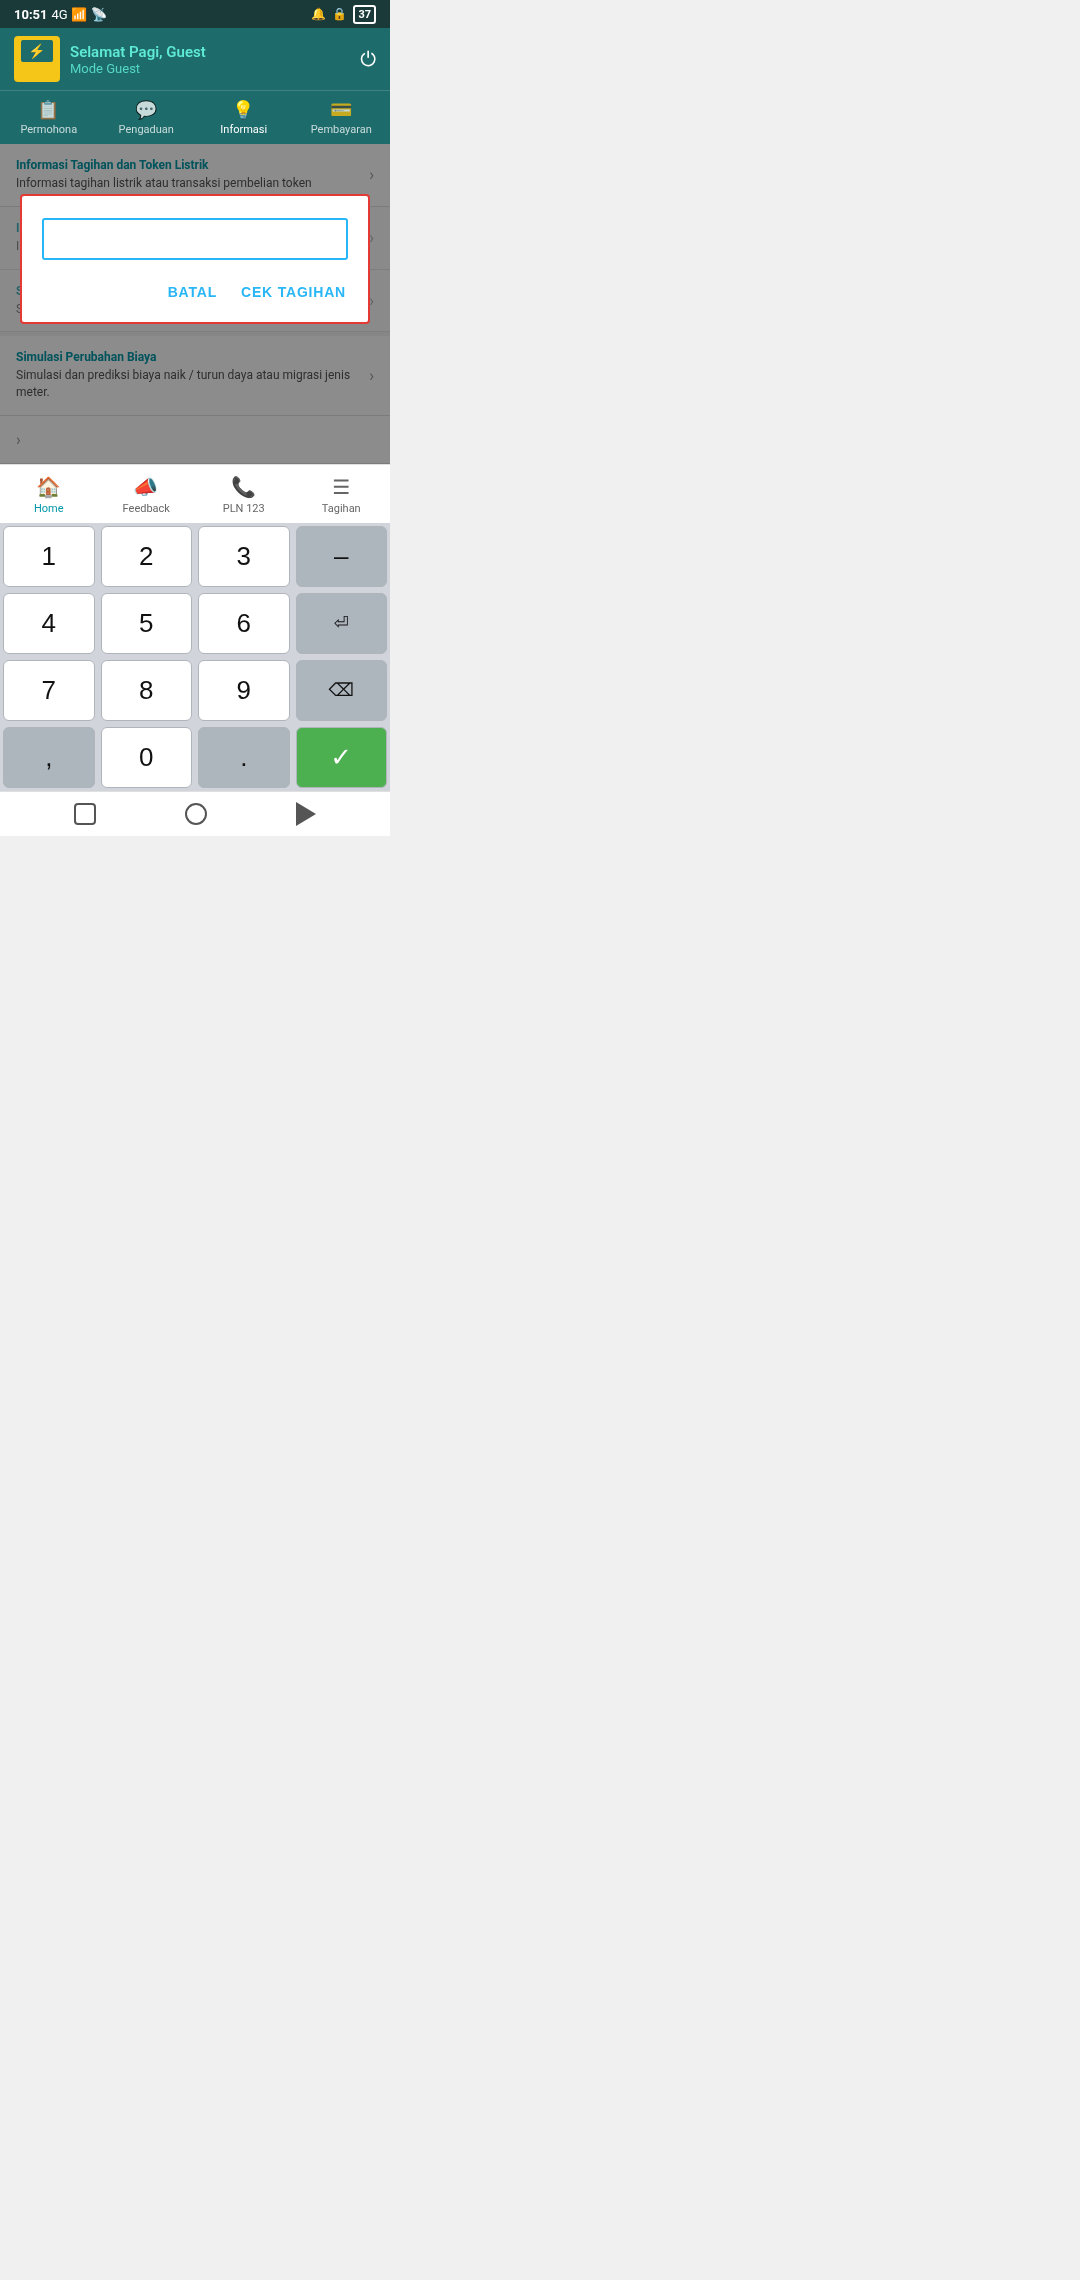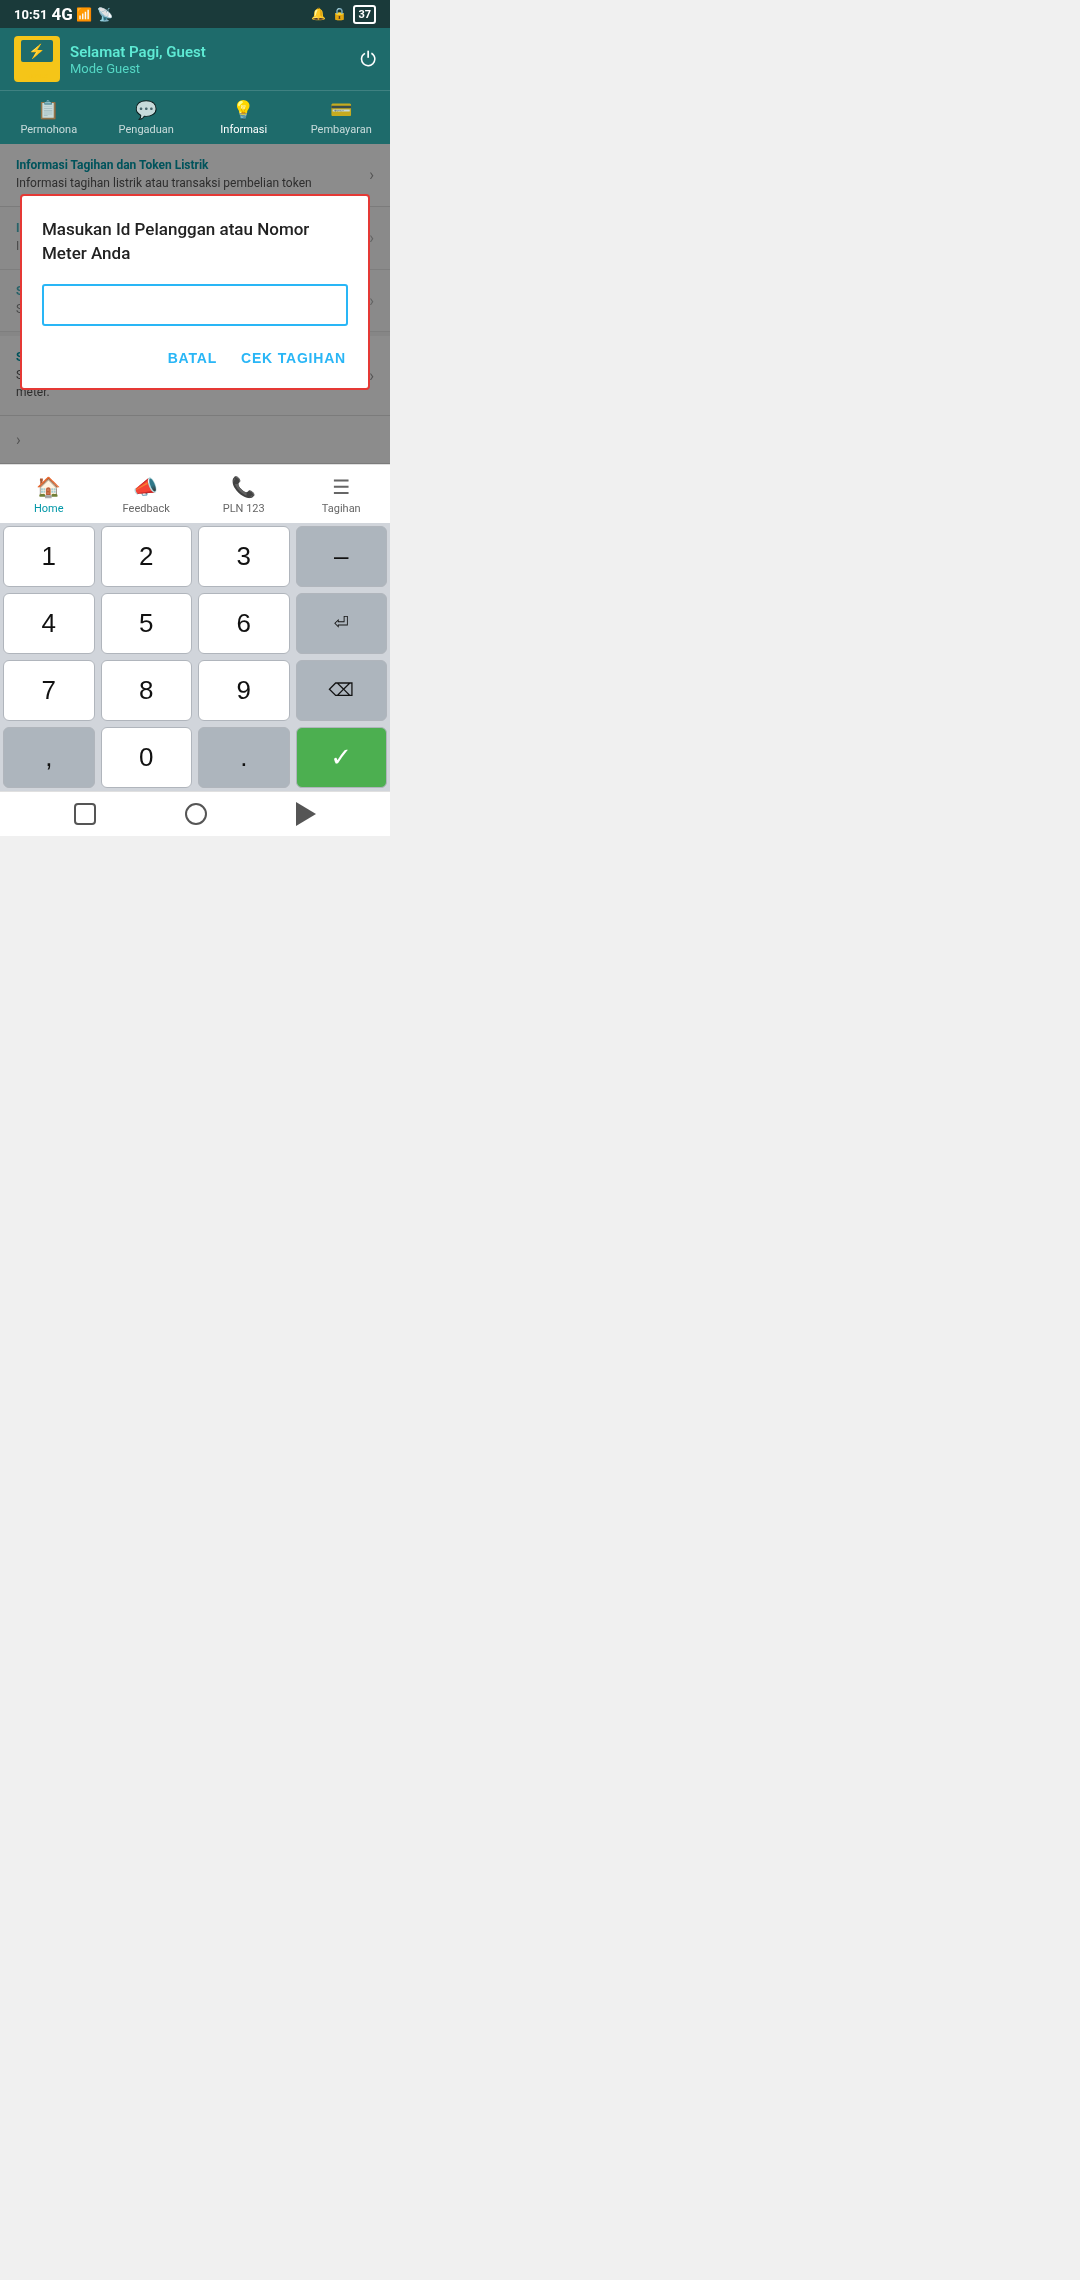--- a/index.html
+++ b/index.html
@@ -309,21 +309,21 @@
       height: 22px;
       border-radius: 50%;
     }
   </style>
 </head>
 <body>
 
 <div class="status-bar">
   <div class="status-left">
     <span>10:51</span>
-    <span style="font-size:17px; font-weight:700;">4G</span>
+    <span style="font-size:13px; font-weight:400;">4G</span>
     <span>📶</span>
     <span>📡</span>
   </div>
   <div class="status-right">
     <span>🔔</span>
     <span>🔒</span>
     <span class="battery-icon">37</span>
   </div>
 </div>
 
@@ -385,21 +385,20 @@
     <div class="card-content">
       <div class="card-title">S...</div>
       <div class="card-desc">S...</div>
     </div>
     <span class="chevron">›</span>
   </div>
 
   <div class="overlay"></div>
 
   <div class="dialog">
-    <div class="dialog-title">Masukan Id Pelanggan atau Nomor Meter Anda</div>
     <input class="dialog-input" type="text" value="" placeholder="" style="">
     <div class="dialog-actions">
       <button class="dialog-btn">BATAL</button>
       <button class="dialog-btn">CEK TAGIHAN</button>
     </div>
   </div>
 
   <div class="info-card" style="margin-top:4px;">
     <div class="card-content">
       <div class="card-title">Simulasi Perubahan Biaya</div>

